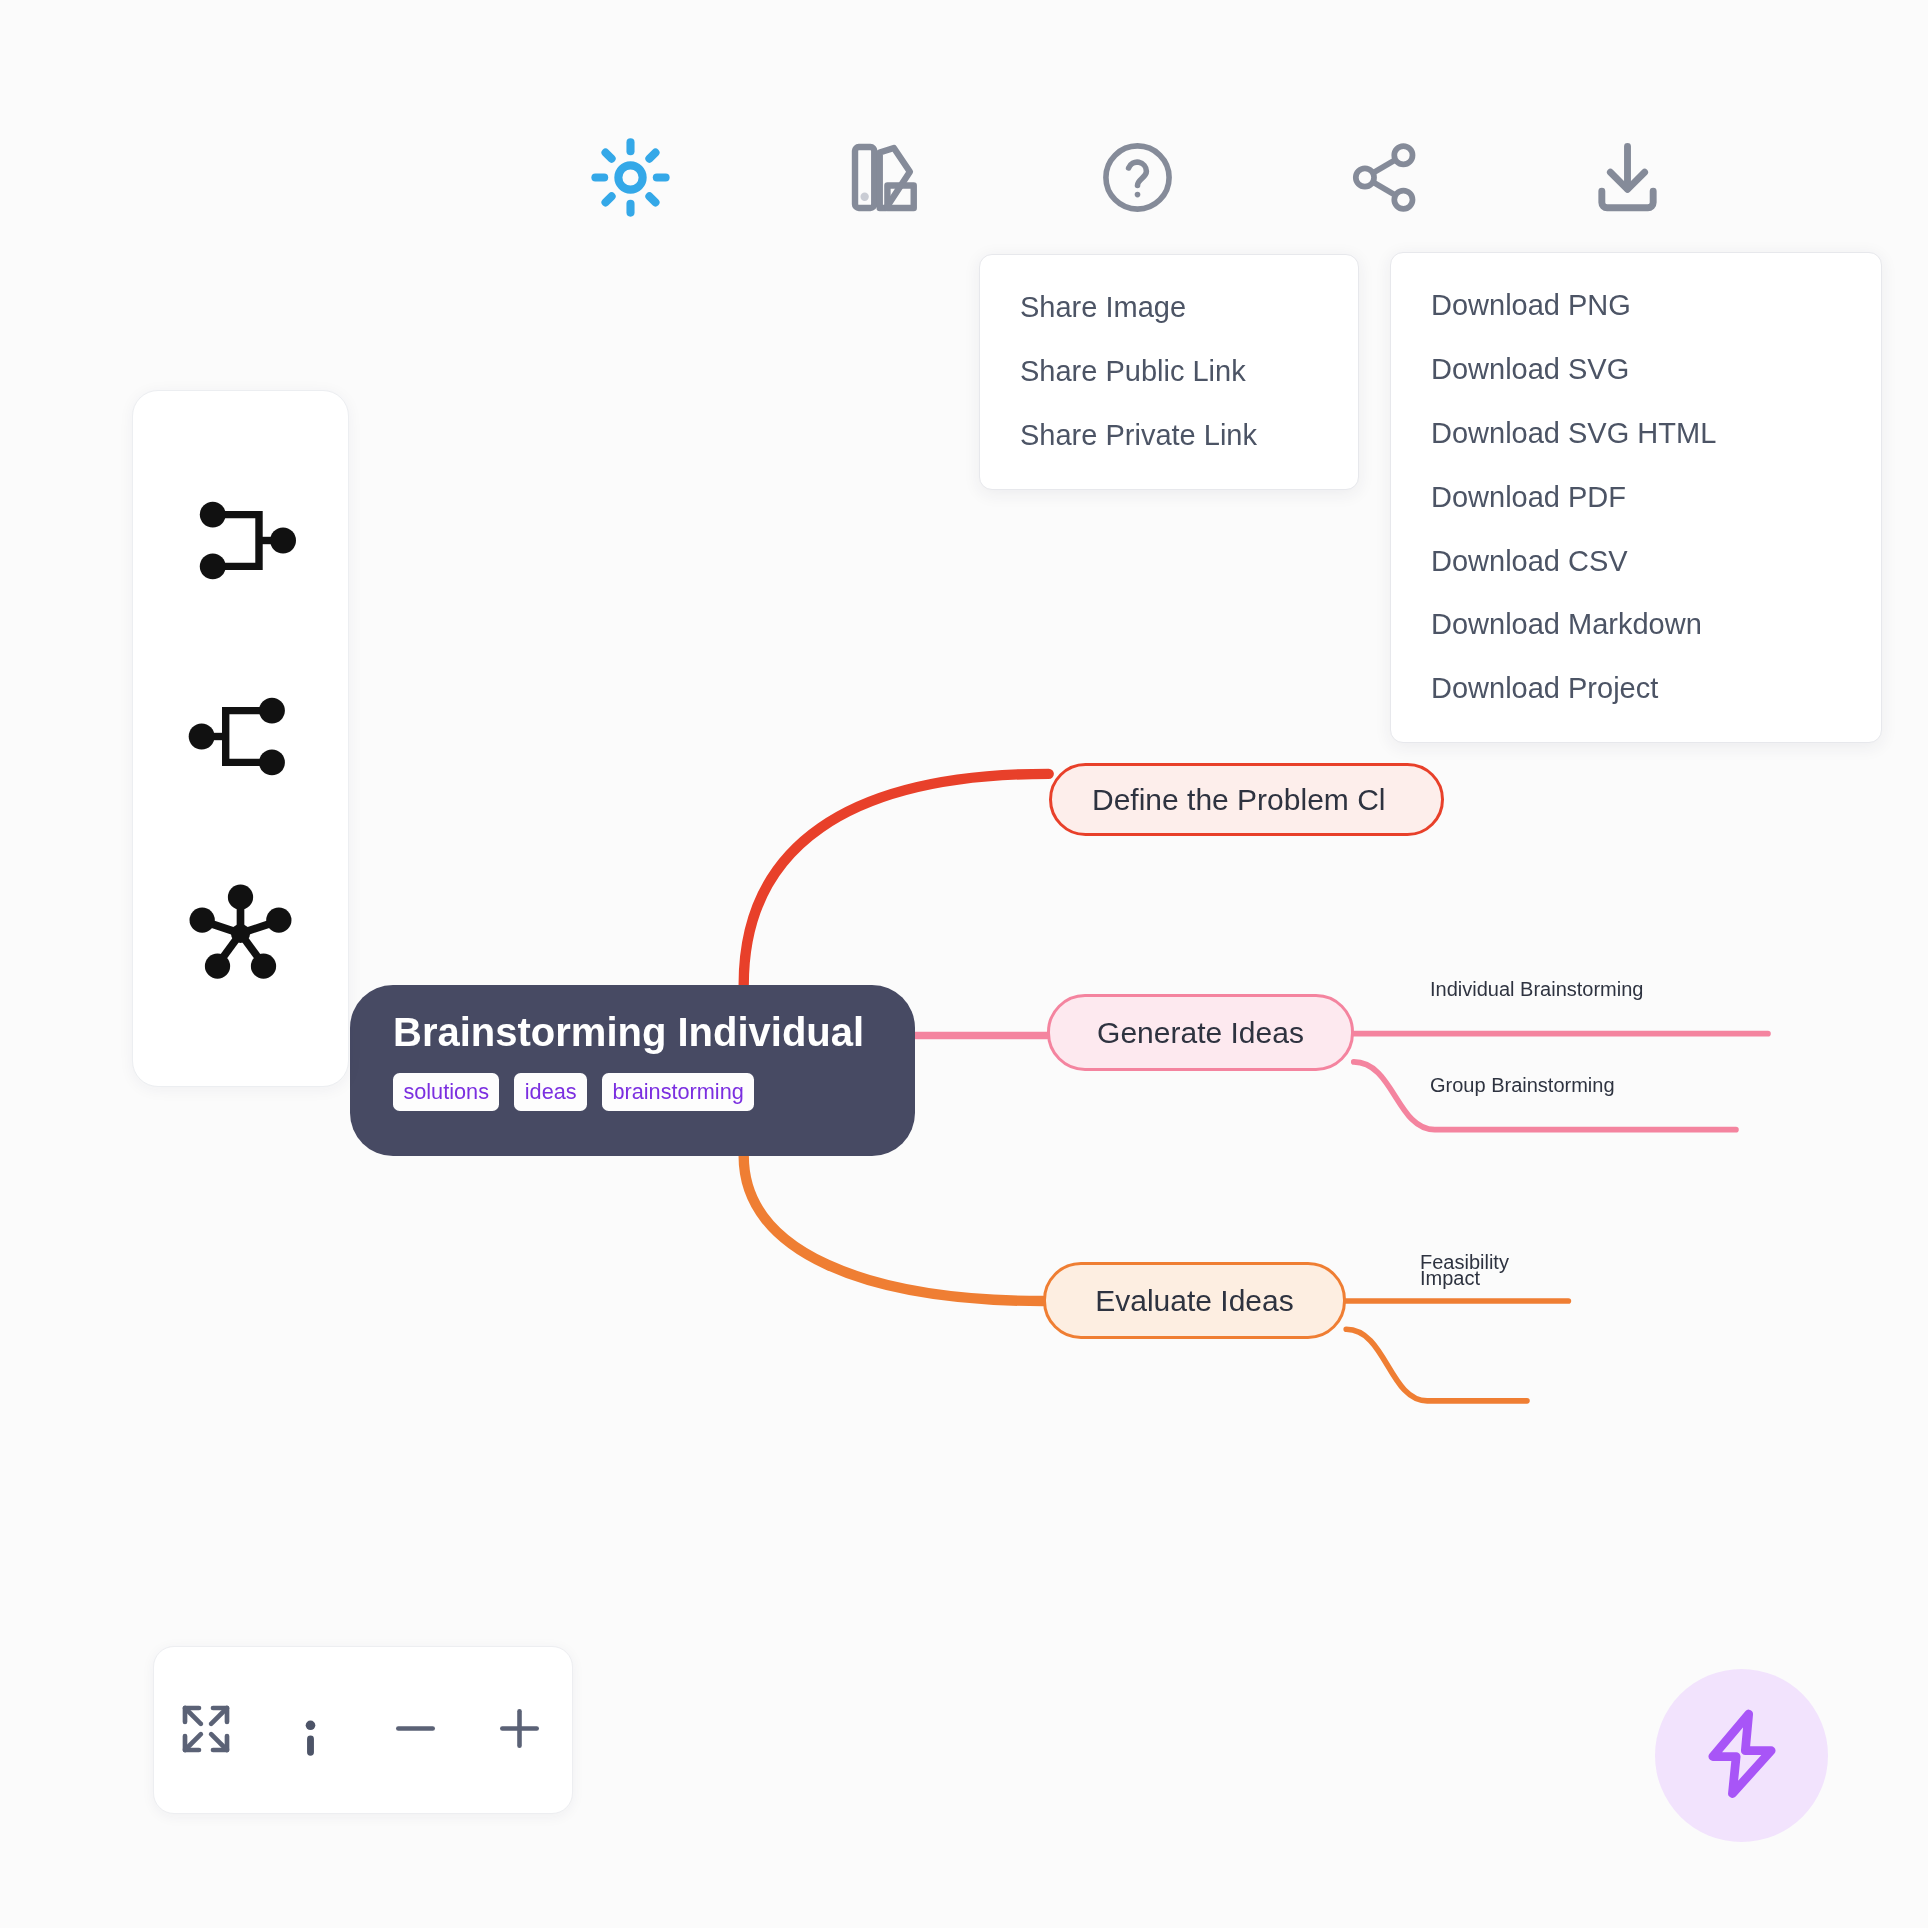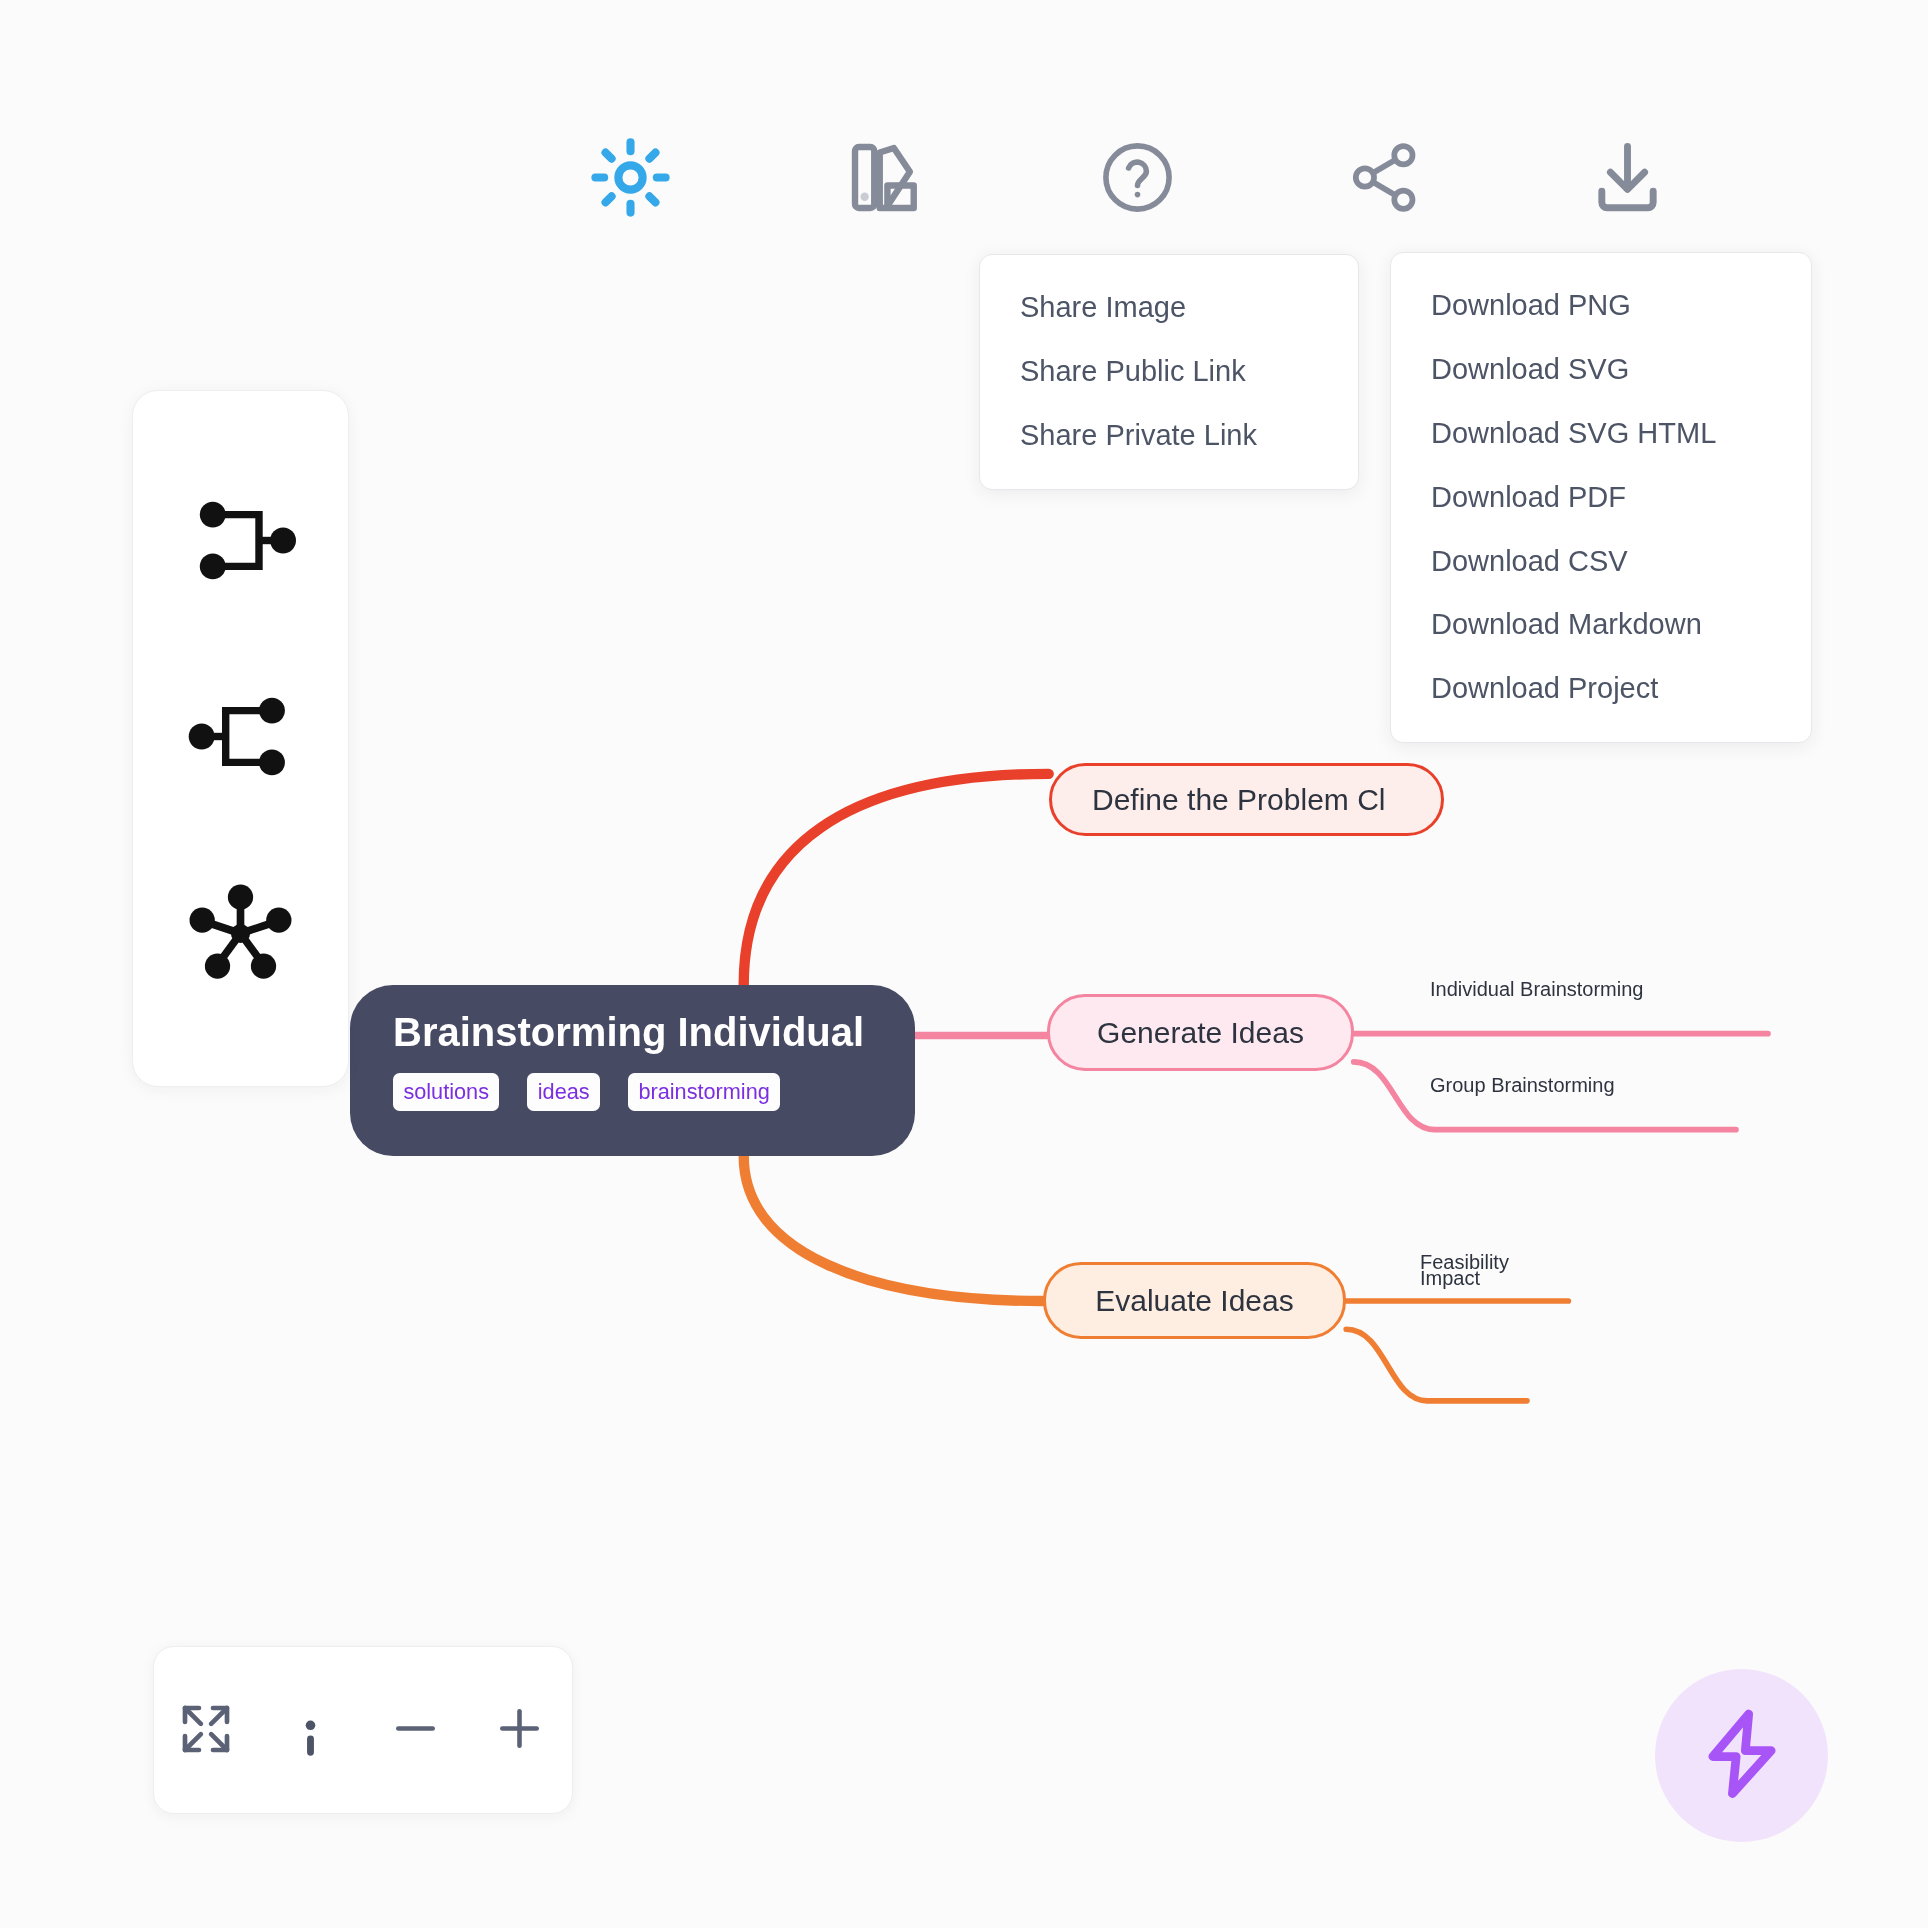--- a/index.html
+++ b/index.html
@@ -32,21 +32,21 @@
   }
   .menu-item {
     font-size: 29px;
     color: #4c5465;
     padding: 16px 40px;
     white-space: nowrap;
     cursor: pointer;
     line-height: 1.1;
   }
   #share-menu { left: 979px; top: 254px; width: 380px; }
-  #download-menu { left: 1390px; top: 252px; width: 422px; }
+  #download-menu { left: 1390px; top: 252px; width: 492px; }
 
   
   #layout-panel {
     position: absolute; left: 132px; top: 390px;
     width: 217px; height: 697px;
     background: #ffffff;
     border: 0.9px solid #eceef1;
     border-radius: 26px;
     box-shadow: 0 2.8px 15px rgba(40,45,70,0.05);
     display: flex; flex-direction: column;
@@ -65,21 +65,21 @@
     width: 565px; height: 171px;
     background: #474a63;
     border-radius: 43px;
     z-index: 20;
     padding: 24.5px 43px 0 43px;
   }
   #root-title {
     font-size: 40px; font-weight: bold; color: #ffffff;
     line-height: 1.1; white-space: nowrap;
   }
-  #root-tags { display: flex; gap: 28px; margin-top: 19px; }
+  #root-tags { display: flex; gap: 15px; margin-top: 19px; }
   .tag {
     background: #fdfdfd; color: #7b2fe0;
     font-size: 21.7px; line-height: 1;
     padding: 8.5px 10.4px; border-radius: 6.6px;
     white-space: nowrap;
   }
 
   
   .branch {
     position: absolute; z-index: 15;

